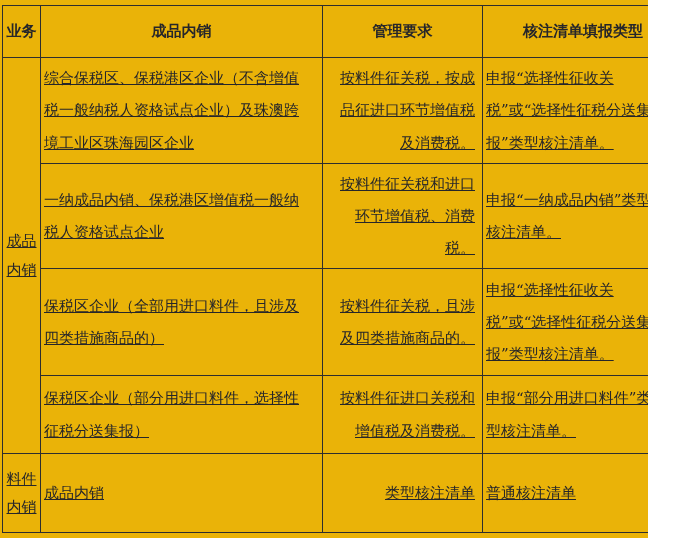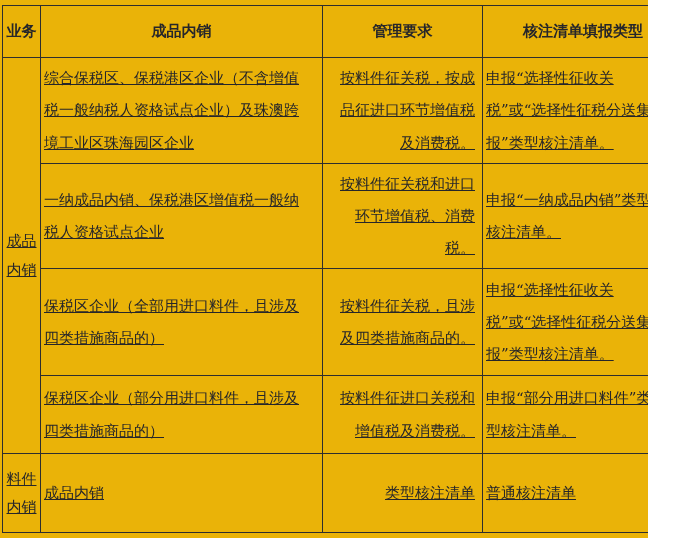--- a/index.html
+++ b/index.html
@@ -94,21 +94,21 @@
         <td class="col-enterprise">一纳成品内销、保税港区增值税一般纳税人资格试点企业</td>
         <td class="col-mgmt">按料件征关税和进口环节增值税、消费税。</td>
         <td class="col-filing">申报“一纳成品内销”类型核注清单。</td>
       </tr>
       <tr class="row-3">
         <td class="col-enterprise">保税区企业（全部用进口料件，且涉及四类措施商品的）</td>
         <td class="col-mgmt">按料件征关税，且涉及四类措施商品的。</td>
         <td class="col-filing">申报“选择性征收关税”或“选择性征税分送集报”类型核注清单。</td>
       </tr>
       <tr class="row-4">
-        <td class="col-enterprise">保税区企业（部分用进口料件，且涉及四类措施商品的）</td>
+        <td class="col-enterprise">保税区企业（部分用进口料件，选择性征税分送集报）</td>
         <td class="col-mgmt">按料件征进口关税和增值税及消费税。</td>
         <td class="col-filing">申报“部分用进口料件”类型核注清单。</td>
       </tr>
       <tr class="row-5">
         <td class="col-business">料件内销</td>
         <td class="col-enterprise">成品内销</td>
         <td class="col-mgmt">类型核注清单</td>
         <td class="col-filing">普通核注清单</td>
       </tr>
     </tbody>

